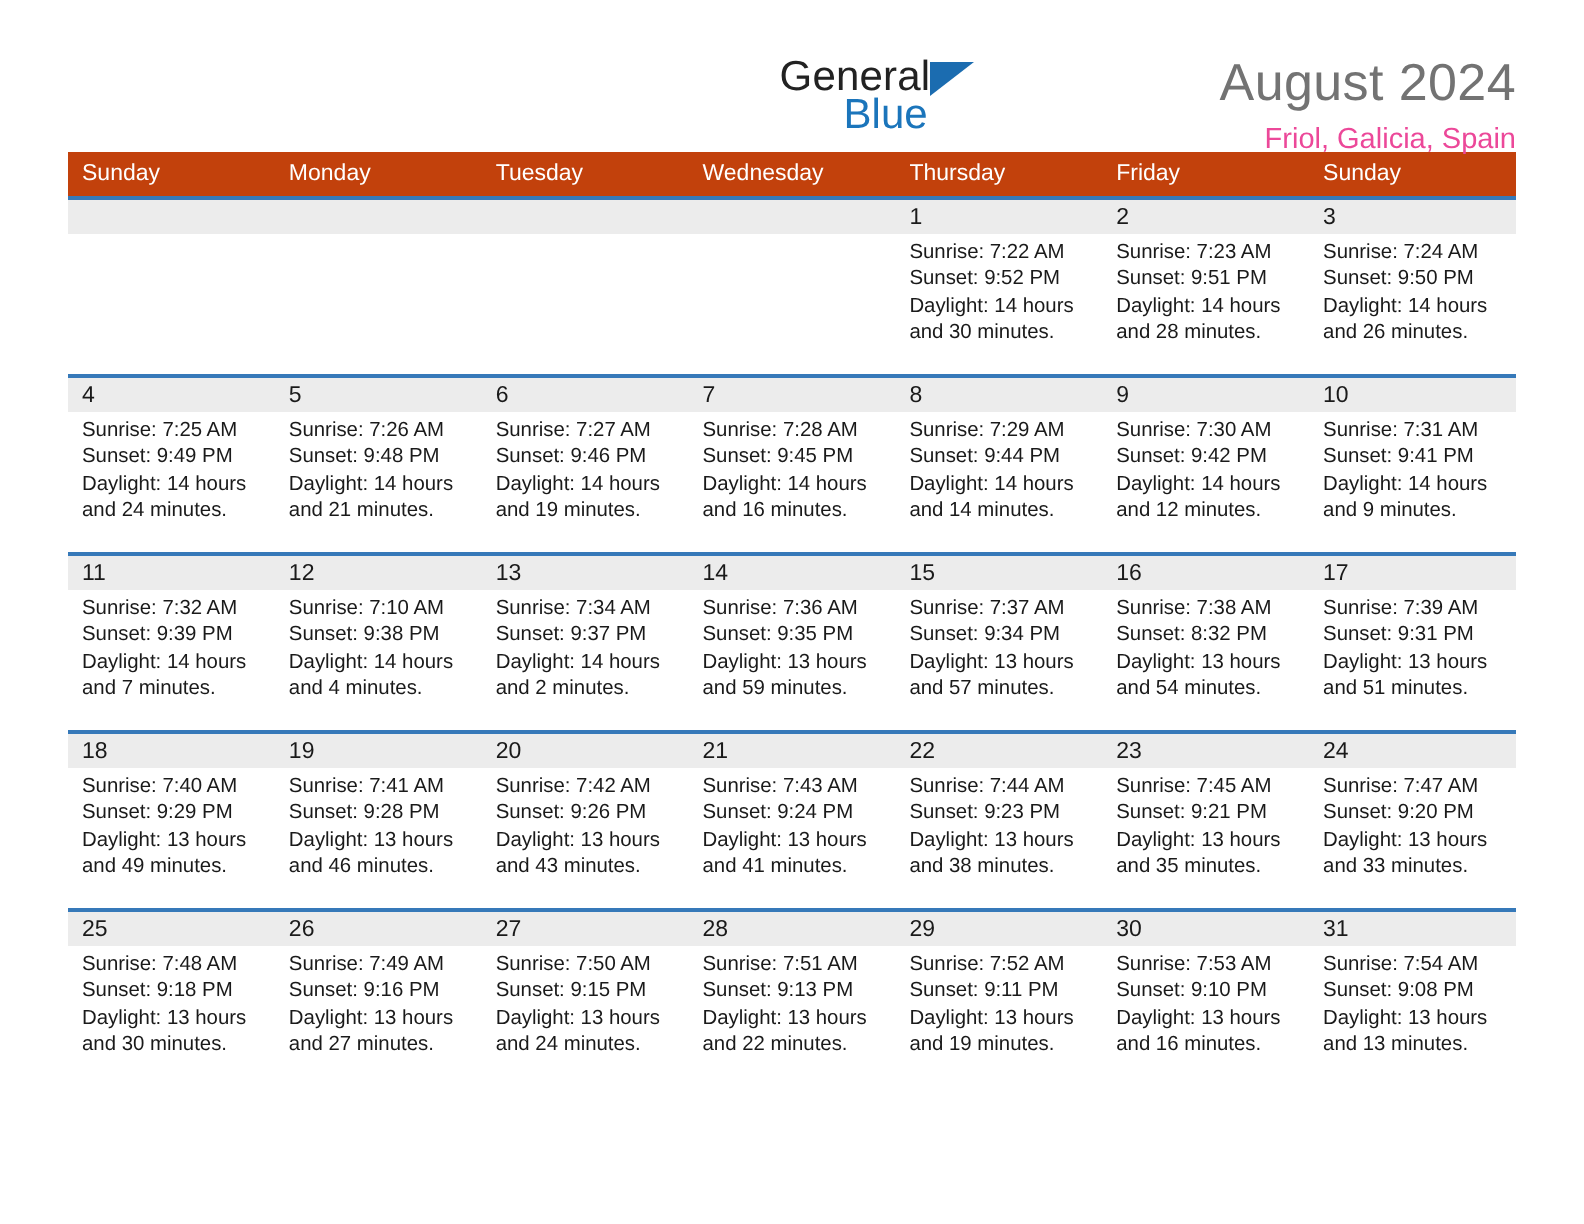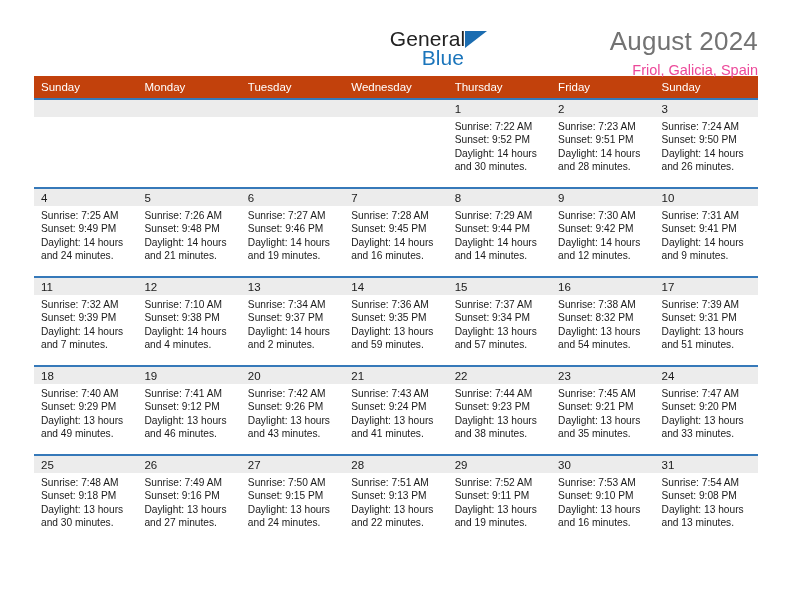--- a/index.html
+++ b/index.html
@@ -370,21 +370,21 @@
                 <div>Sunset: 9:29 PM</div>
                 <div class="wrap">Daylight: 13 hours and 49 minutes.</div>
               </div>
             </div>
           </td>
           <td>
             <div class="cell-inner">
               <div class="daynum-bar">19</div>
               <div class="cell-body">
                 <div>Sunrise: 7:41 AM</div>
-                <div>Sunset: 9:12 PM</div>
+                <div>Sunset: 9:28 PM</div>
                 <div class="wrap">Daylight: 13 hours and 46 minutes.</div>
               </div>
             </div>
           </td>
           <td>
             <div class="cell-inner">
               <div class="daynum-bar">20</div>
               <div class="cell-body">
                 <div>Sunrise: 7:42 AM</div>
                 <div>Sunset: 9:26 PM</div>

